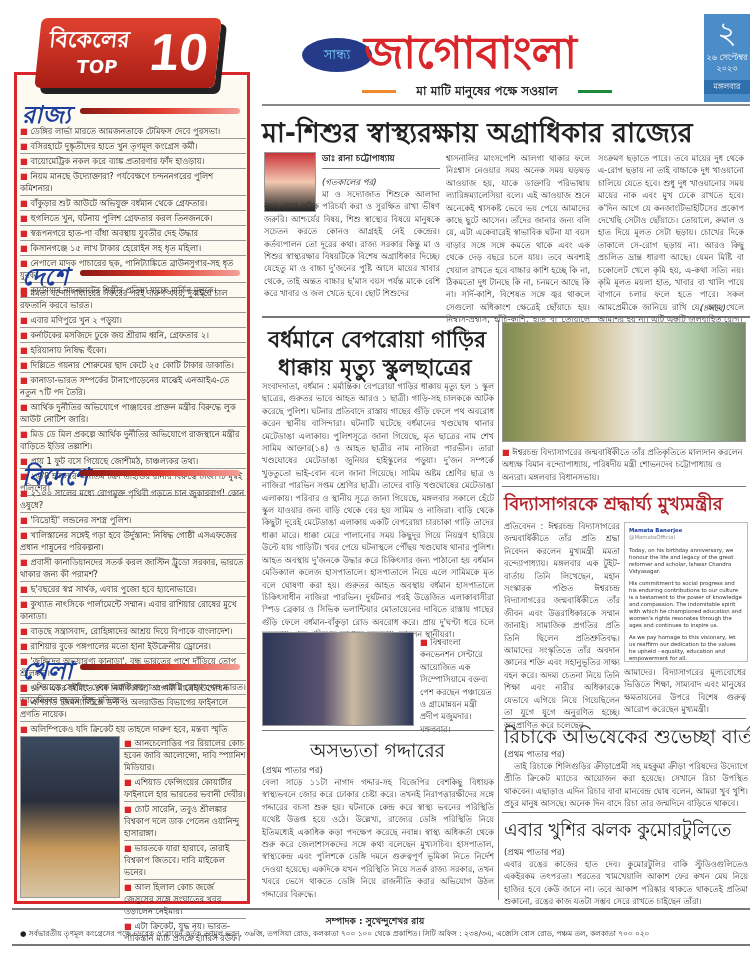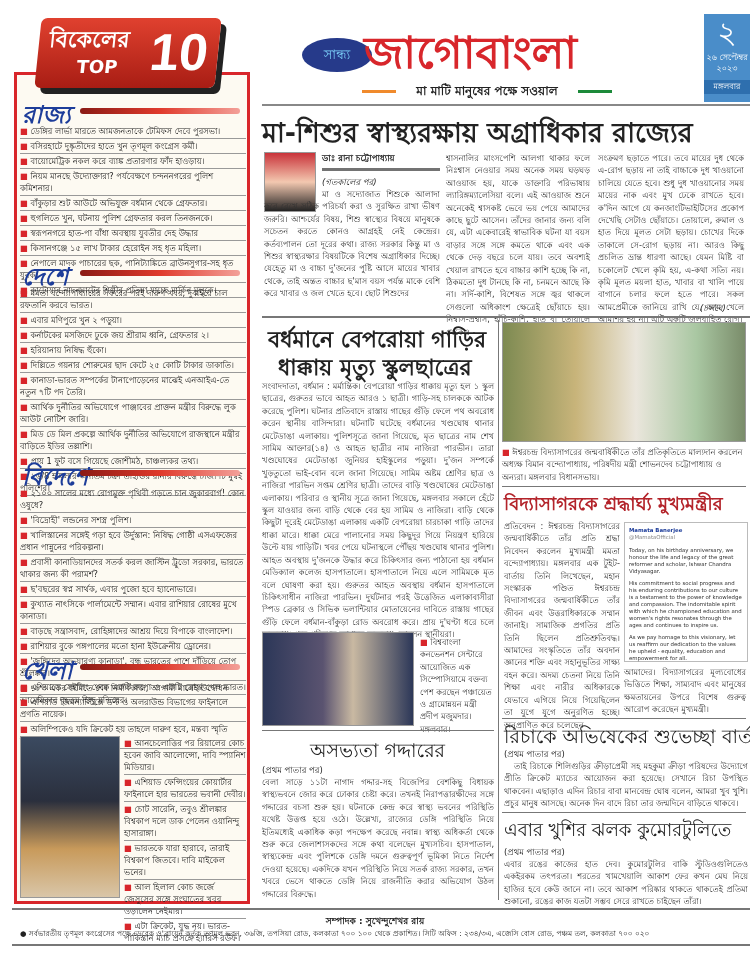--- a/index.html
+++ b/index.html
@@ -120,21 +120,21 @@
   <div class="li">আনচেলোত্তির পর রিয়ালের কোচ হবেন জাবি আলোন্সো, দাবি স্প্যানিশ মিডিয়ার।</div>
   <div class="li">এশিয়াড ফেন্সিংয়ের কোয়ার্টার ফাইনালে হার ভারতের ভবানী দেবীর।</div>
   <div class="li">চোট সারেনি, তবুও শ্রীলঙ্কার বিশ্বকাপ দলে ডাক পেলেন ওয়ানিন্দু হাসারাঙ্গা।</div>
   <div class="li">ভারতকে যারা হারাবে, তারাই বিশ্বকাপ জিতবে। দাবি মাইকেল ভনের।</div>
   <div class="li">আল হিলাল কোচ জর্জে জেসুসের সঙ্গে সংঘাতের খবর ওড়ালেন নেইমার।</div>
   <div class="li">এটা ক্রিকেট, যুদ্ধ নয়। ভারত-পাকিস্তান ম্যাচ প্রসঙ্গে হ্যারিস রউফ।</div>
 </div>
 
 <div class="hl" style="left:262px;top:112px;font-size:27px">মা-শিশুর স্বাস্থ্যরক্ষায় অগ্রাধিকার রাজ্যের</div>
 <div class="photo" style="left:264px;top:152px;width:52px;height:60px;background:linear-gradient(180deg,#c9333a,#f3c8b0 50%,#222 100%)"></div>
-<div class="sub" style="left:322px;top:152px;font-weight:bold;border-bottom:3px solid #737373;width:118px;padding-bottom:2px">ডাঃ রানা চট্টোপাধ্যায়</div>
+<div class="sub" style="left:322px;top:152px;font-weight:bold;border-bottom:1px solid #737373;width:118px;padding-bottom:2px">ডাঃ রানা চট্টোপাধ্যায়</div>
 <div class="sub red" style="left:322px;top:176px;font-style:italic">(গতকালের পর)</div>
 <div class="body" style="left:264px;top:188px;width:176px;text-indent:58px">মা ও সদ্যোজাত শিশুকে আলাদা করে রেখে সঠিক পরিচর্যা করা ও সুরক্ষিত রাখা ভীষণ জরুরি। আশ্চর্যের বিষয়, শিশু স্বাস্থ্যের বিষয়ে মানুষকে সচেতন করতে কোনও আগ্রহই নেই কেন্দ্রের। কর্তব্যপালন তো দূরের কথা। রাজ্য সরকার কিন্তু মা ও শিশুর স্বাস্থ্যরক্ষার বিষয়টিকে বিশেষ অগ্রাধিকার দিচ্ছে। যেহেতু মা ও বাচ্চা দু'জনের পুষ্টি আসে মায়ের খাবার থেকে, তাই অন্তত বাচ্চার ছ'মাস বয়স পর্যন্ত মাকে বেশি করে খাবার ও জল খেতে হবে। ছোট শিশুদের</div>
 <div class="body" style="left:446px;top:152px;width:144px">শ্বাসনালির মাংসপেশি আলগা থাকার ফলে নিঃশ্বাস নেওয়ার সময় অনেক সময় ঘড়ঘড় আওয়াজ হয়, যাকে ডাক্তারি পরিভাষায় ল্যারিঙ্গম্যালেসিয়া বলে। এই আওয়াজ শুনে অনেকেই শ্বাসকষ্ট ভেবে ভয় পেয়ে আমাদের কাছে ছুটে আসেন। তাঁদের জানার জন্য বলি যে, এটা একেবারেই স্বাভাবিক ঘটনা যা বয়স বাড়ার সঙ্গে সঙ্গে কমতে থাকে এবং এক থেকে দেড় বছরে চলে যায়। তবে অবশ্যই খেয়াল রাখতে হবে বাচ্চার কাশি হচ্ছে কি না, ঠিকমতো দুধ টানছে কি না, চনমনে আছে কি না। সর্দি-কাশি, বিশেষত সঙ্গে জ্বর থাকলে সেগুলো অধিকাংশ ক্ষেত্রেই ছোঁয়াচে হয়। নিশ্বাস-প্রশ্বাস, হাঁচি-কাশি, হাত বা তোয়ালে থেকেও</div>
 <div class="body" style="left:598px;top:152px;width:146px">সংক্রমণ ছড়াতে পারে। তবে মায়ের দুধ থেকে এ-রোগ ছড়ায় না তাই বাচ্চাকে দুধ খাওয়ানো চালিয়ে যেতে হবে। শুধু দুধ খাওয়ানোর সময় মায়ের নাক এবং মুখ ঢেকে রাখতে হবে। ক'দিন আগে যে কনজাংটিভাইটিসের প্রকোপ দেখেছি সেটাও ছোঁয়াচে। তোয়ালে, রুমাল ও হাত দিয়ে মূলত সেটা ছড়ায়। চোখের দিকে তাকালে সে-রোগ ছড়ায় না। আরও কিছু প্রচলিত ভ্রান্ত ধারণা আছে। যেমন মিষ্টি বা চকোলেট খেলে কৃমি হয়, এ-কথা সত্যি নয়। কৃমি মূলত ময়লা হাত, খাবার বা খালি পায়ে বাগানে চলার ফলে হতে পারে। সকল আমপ্রেমীকে জানিয়ে রাখি যে, আম খেলে আমাশয় হয় না। এটি একটি জলবাহিত রোগ।</div>
 <div class="sub red" style="left:700px;top:302px;font-style:italic">(চলবে)</div>
 <div class="rule" style="left:262px;top:316px;width:488px;height:2px"></div>
 
 <div class="hl" style="left:268px;top:322px;font-size:22px">বর্ধমানে বেপরোয়া গাড়ির</div>
 <div class="hl" style="left:278px;top:350px;font-size:22px">ধাক্কায় মৃত্যু স্কুলছাত্রের</div>
 <div class="body" style="left:262px;top:380px;width:232px">সংবাদদাতা, বর্ধমান : মর্মান্তিক। বেপরোয়া গাড়ির ধাক্কায় মৃত্যু হল ১ স্কুল ছাত্রের, গুরুতর ভাবে আহত আরও ১ ছাত্রী। গাড়ি-সহ চালককে আটক করেছে পুলিশ। ঘটনার প্রতিবাদে রাস্তায় গাছের গুঁড়ি ফেলে পথ অবরোধ করেন স্থানীয় বাসিন্দারা। ঘটনাটি ঘটেছে বর্ধমানের খণ্ডঘোষ থানার মেটেডাঙা এলাকায়। পুলিশসূত্রে জানা গিয়েছে, মৃত ছাত্রের নাম শেখ সামিম আক্তার(১৪) ও আহত ছাত্রীর নাম নাজিরা পারভীন। তারা খণ্ডঘোষের মেটেডাঙা জুনিয়র হাইস্কুলের পড়ুয়া। দু'জন সম্পর্কে খুড়তুতো ভাই-বোন বলে জানা গিয়েছে। সামিম অষ্টম শ্রেণির ছাত্র ও নাজিরা পারভিন সপ্তম শ্রেণির ছাত্রী। তাদের বাড়ি খণ্ডঘোষের মেটেডাঙা এলাকায়। পরিবার ও স্থানীয় সূত্রে জানা গিয়েছে, মঙ্গলবার সকালে হেঁটে স্কুল যাওয়ার জন্য বাড়ি থেকে বের হয় সামিম ও নাজিরা। বাড়ি থেকে কিছুটা দূরেই মেটেডাঙা এলাকায় একটি বেপরোয়া চারচাকা গাড়ি তাদের ধাক্কা মারে। ধাক্কা মেরে পালানোর সময় কিছুদূর গিয়ে নিয়ন্ত্রণ হারিয়ে উল্টে যায় গাড়িটি। খবর পেয়ে ঘটনাস্থলে পৌঁছয় খণ্ডঘোষ থানার পুলিশ। আহত অবস্থায় দু'জনকে উদ্ধার করে চিকিৎসার জন্য পাঠানো হয় বর্ধমান মেডিক্যাল কলেজ হাসপাতালে। হাসপাতালে নিয়ে এলে সামিমকে মৃত বলে ঘোষণা করা হয়। গুরুতর আহত অবস্থায় বর্ধমান হাসপাতালে চিকিৎসাধীন নাজিরা পারভিন। দুর্ঘটনার পরই উত্তেজিত এলাকাবাসীরা স্পিড ব্রেকার ও সিভিক ভলান্টিয়ার মোতায়েনের দাবিতে রাস্তায় গাছের গুঁড়ি ফেলে বর্ধমান-বাঁকুড়া রোড অবরোধ করে। প্রায় দু'ঘণ্টা ধরে চলে অবরোধ। পরে পুলিশের আশ্বাসে অবরোধ তোলেন স্থানীয়রা।</div>

